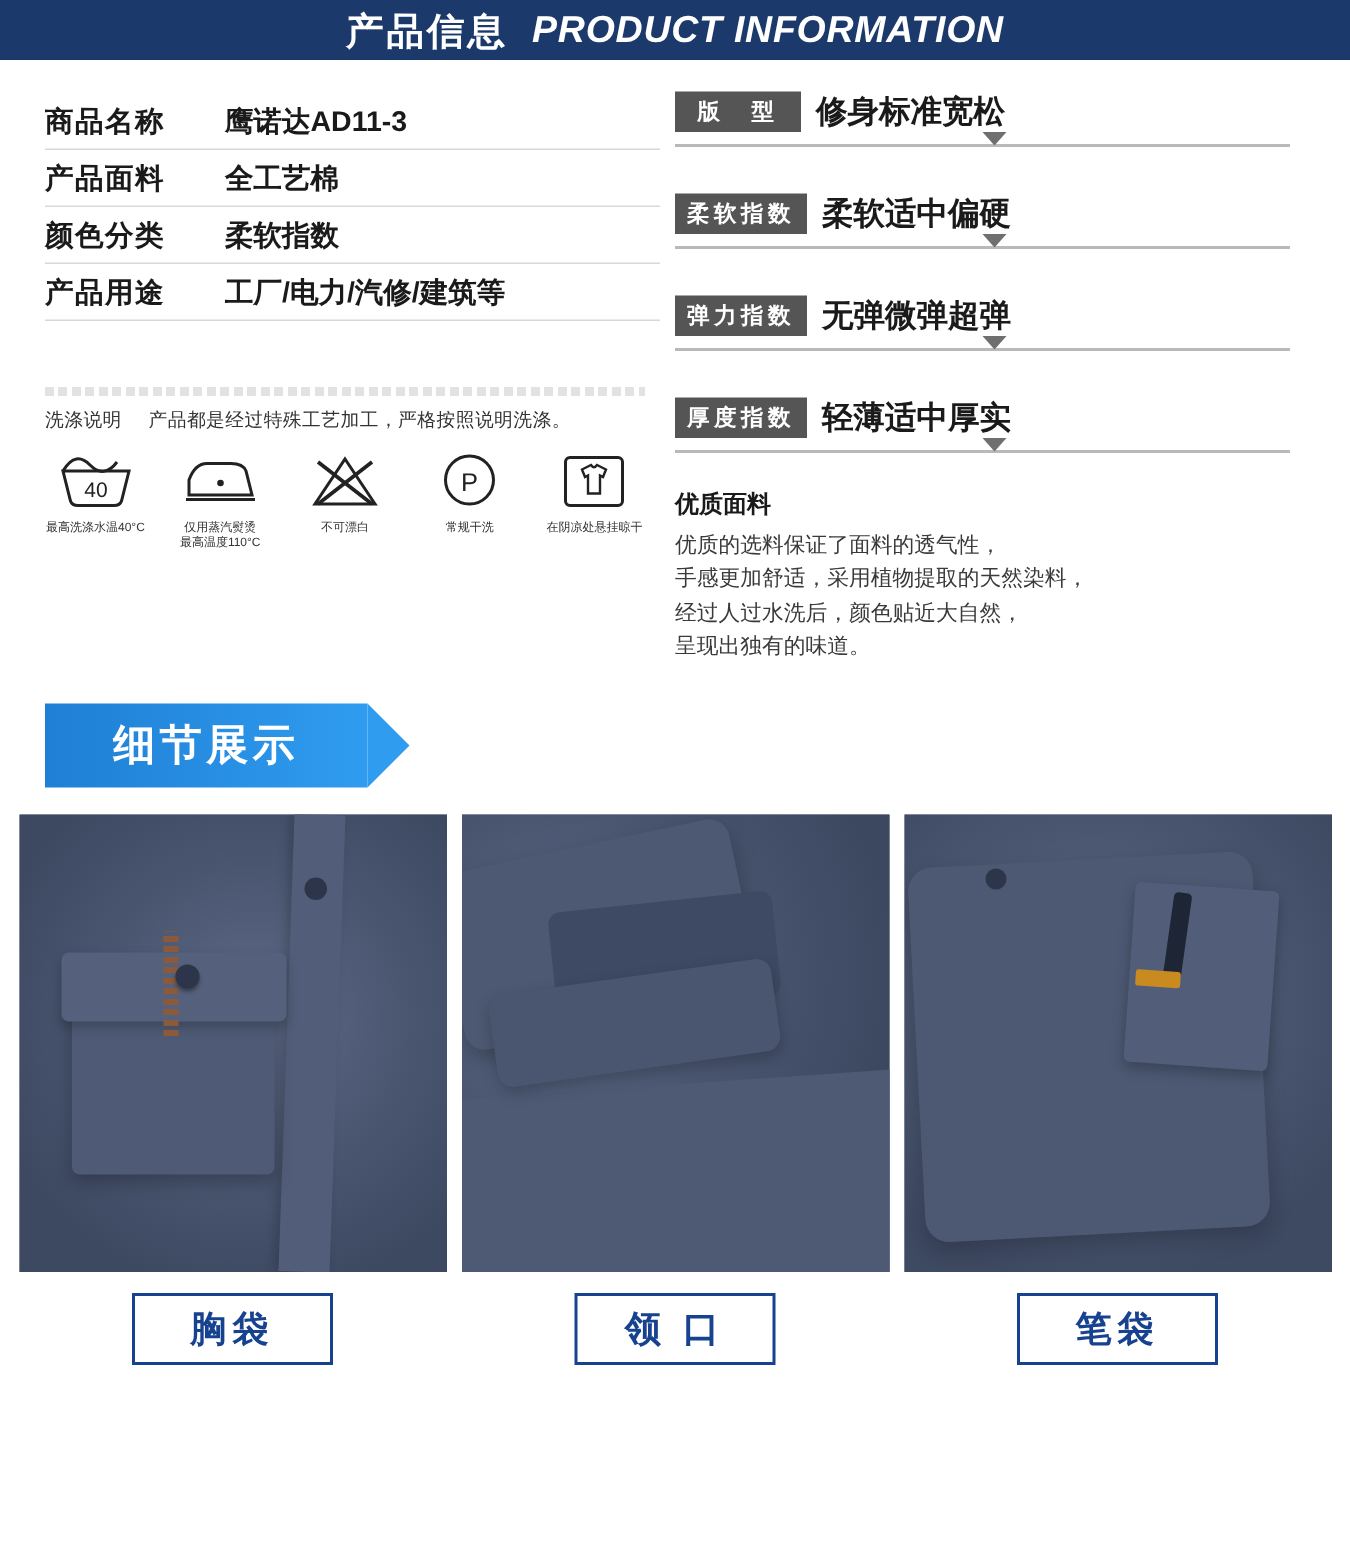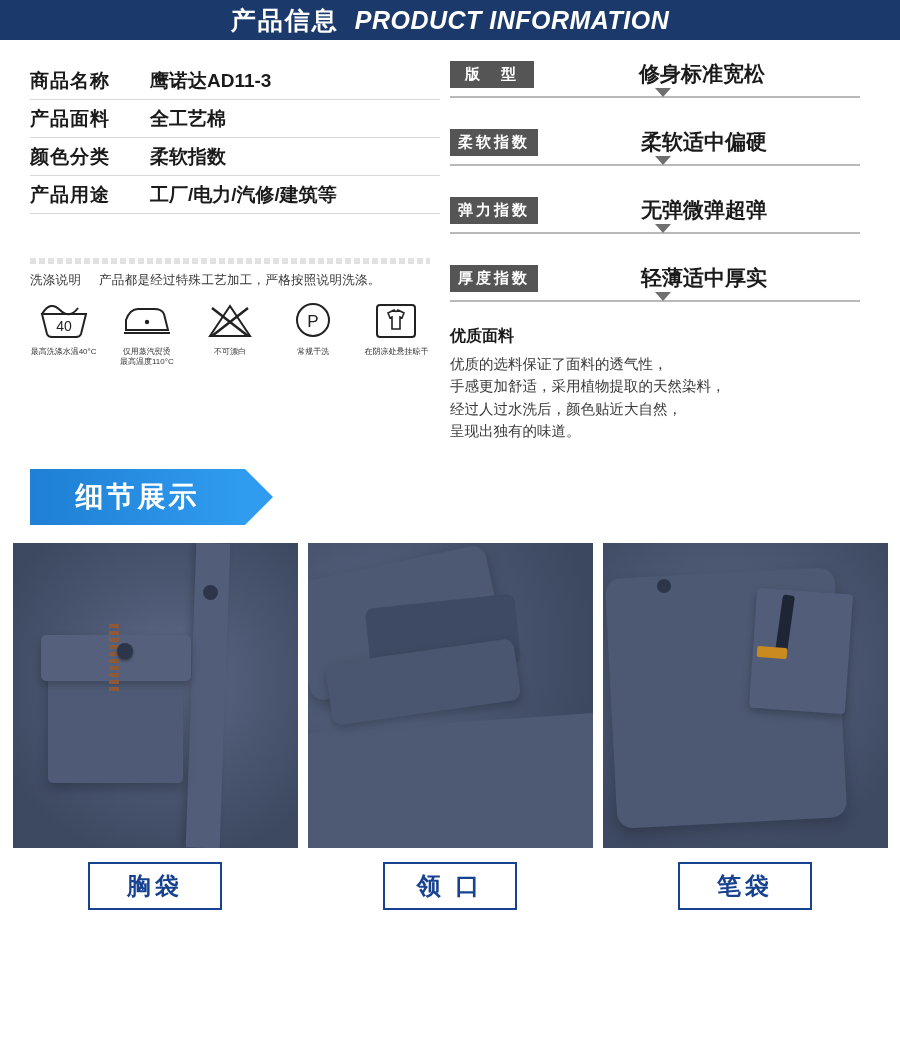--- a/index.html
+++ b/index.html
@@ -137,21 +137,21 @@
     padding: 4px 8px;
     letter-spacing: 3px;
     white-space: nowrap;
     min-width: 84px;
     text-align: center;
     box-sizing: border-box;
   }
   .idx-opts {
     display: flex;
     flex: 1;
-    justify-content: center;
+    justify-content: flex-start;
     align-items: center;
     padding-left: 10px;
   }
   .idx-opt {
     font-size: 21px;
     color: #1a1a1a;
     font-weight: bold;
   }
   .idx-line {
     position: relative;

